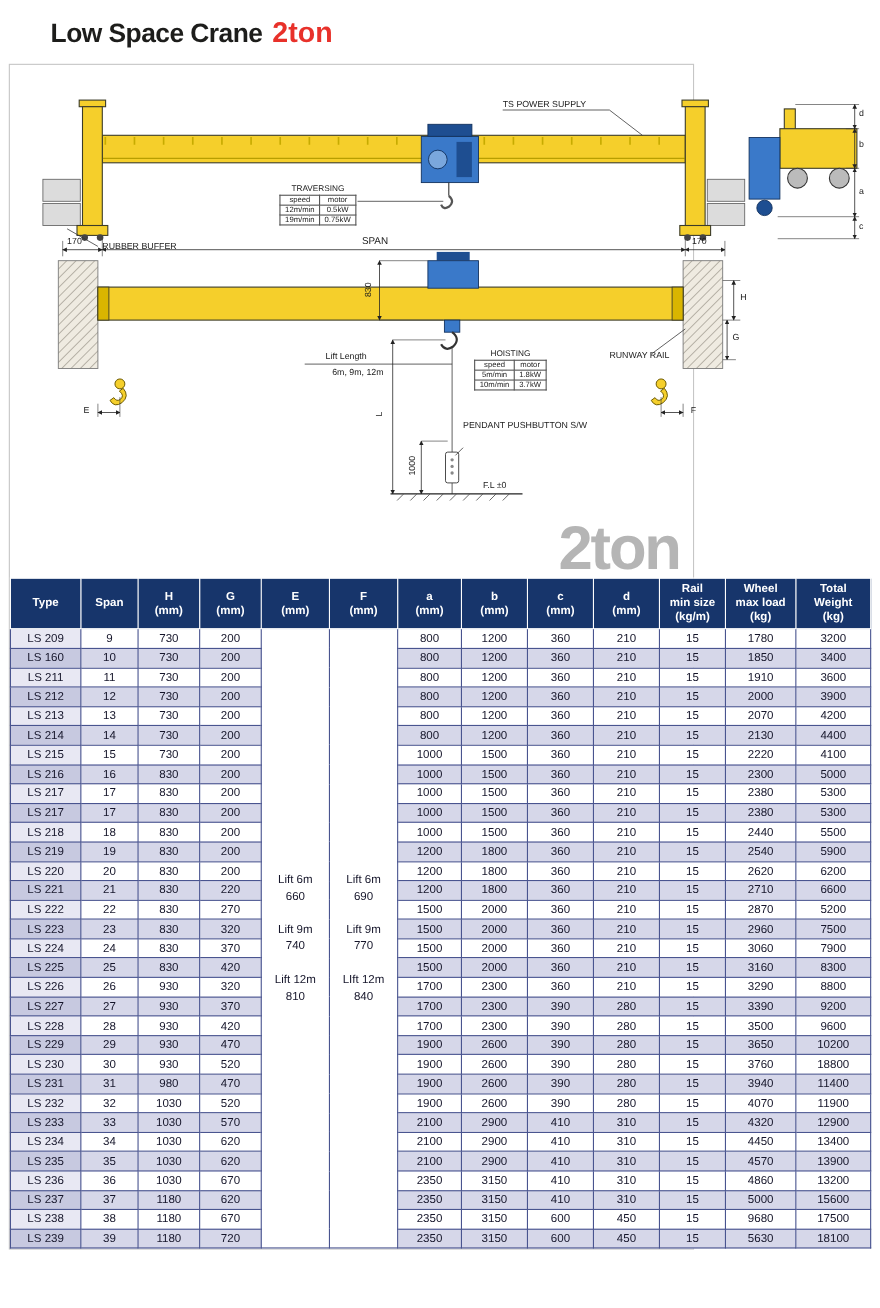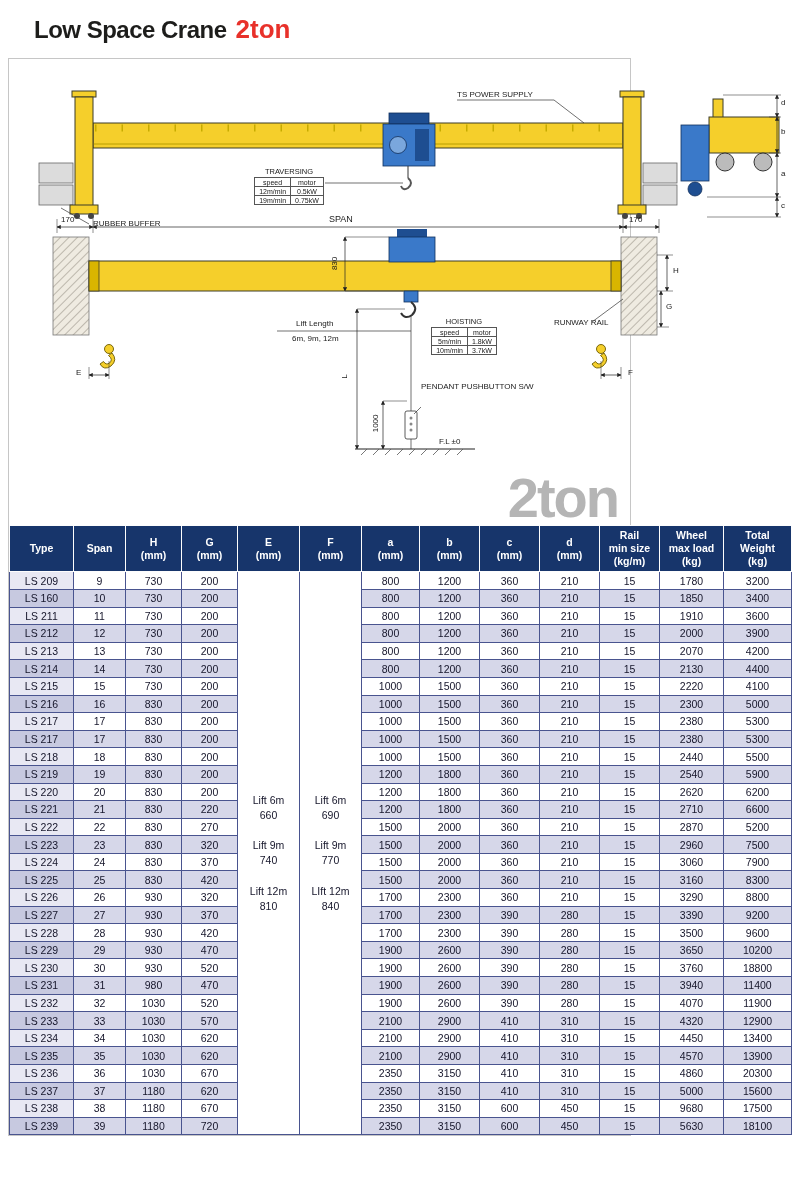--- a/index.html
+++ b/index.html
@@ -3,21 +3,21 @@
 <meta charset="utf-8">
 <style>
   * { box-sizing: border-box; }
   html,body { margin:0; padding:0; }
   body {
     width:800px; height:1189px; background:#ffffff;
     font-family:"Liberation Sans", sans-serif; color:#1a1a1a;
     position:relative; overflow:hidden;
   }
   
-  .page-header { padding:14px 0 0 34px; height:56px; }
+  .page-header { padding:14px 0 0 46px; height:56px; }
   .title-main { font-size:24px; font-weight:bold; color:#1d1d1b; letter-spacing:-0.5px; }
   .title-ton  { font-size:26px; font-weight:bold; color:#e8312a; margin-left:9px; }
   
   .content-frame { position:absolute; left:8px; top:58px; width:623px; border:1px solid #c6c6c6; background:#fff; }
   
   .diagram { position:relative; width:100%; height:420px; }
   .diagram svg { position:absolute; left:0; top:0; }
   .dl { position:absolute; font-size:8px; line-height:1.1; color:#1a1a1a; white-space:nowrap; }
   .dl.b9 { font-size:9px; }
   .rot { display:inline-block; transform:rotate(-90deg); transform-origin:center center; }
@@ -182,21 +182,21 @@
       </g>
     </svg>
 
     <span class="dl" style="left:448px; top:32px;">TS POWER SUPPLY</span>
     <span class="dl b9" style="left:320px; top:156px;">SPAN</span>
     <span class="dl" style="left:52px; top:157px;">170</span>
     <span class="dl" style="left:620px; top:157px;">170</span>
     <span class="dl" style="left:84px; top:161px;">RUBBER BUFFER</span>
     <span class="dl" style="left:545px; top:260px;">RUNWAY RAIL</span>
     <span class="dl" style="left:287px; top:261px;">Lift Length</span>
-    <span class="dl" style="left:283px; top:276px;">6m, 9m, 12m</span>
+    <span class="dl" style="left:293px; top:276px;">6m, 9m, 12m</span>
     <span class="dl" style="left:412px; top:324px;">PENDANT PUSHBUTTON S/W</span>
     <span class="dl" style="left:430px; top:379px;">F.L ±0</span>
     <span class="dl rot" style="left:320px; top:200px;">830</span>
     <span class="dl rot" style="left:334px; top:313px;">L</span>
     <span class="dl rot" style="left:358px; top:360px;">1000</span>
     <span class="dl" style="left:67px; top:310px;">E</span>
     <span class="dl" style="left:619px; top:310px;">F</span>
     <span class="dl" style="left:664px; top:208px;">H</span>
     <span class="dl" style="left:657px; top:244px;">G</span>
     <span class="dl" style="left:772px; top:40px;">d</span>
@@ -709,21 +709,21 @@
           <td class="col-type">LS 236</td>
           <td>36</td>
           <td>1030</td>
           <td>670</td>
           <td>2350</td>
           <td>3150</td>
           <td>410</td>
           <td>310</td>
           <td>15</td>
           <td>4860</td>
-          <td>20300</td>
+          <td>13200</td>
         </tr>
         <tr>
           <td class="col-type">LS 237</td>
           <td>37</td>
           <td>1180</td>
           <td>620</td>
           <td>2350</td>
           <td>3150</td>
           <td>410</td>
           <td>310</td>

